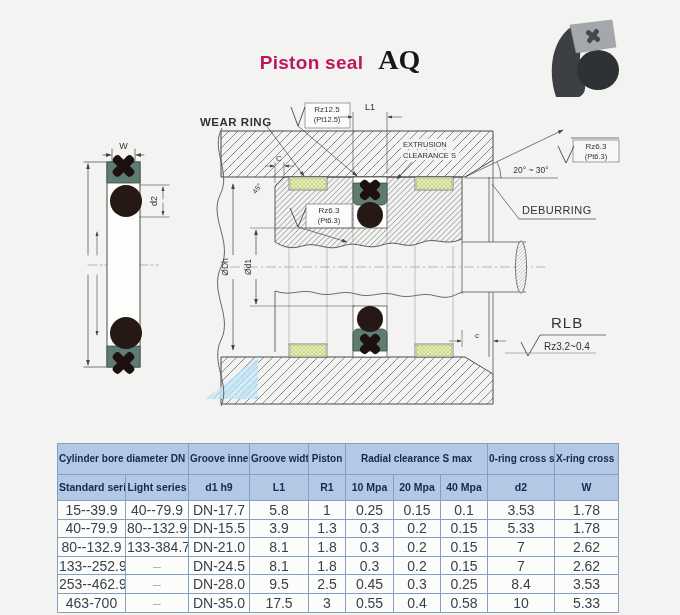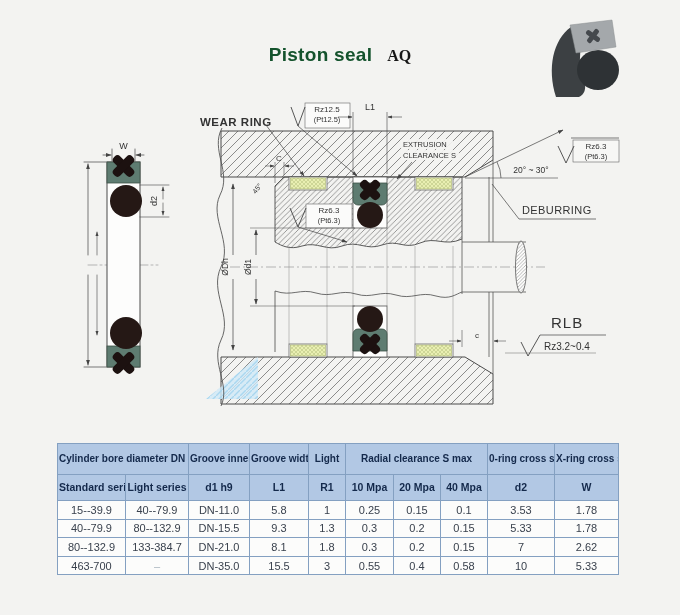--- a/index.html
+++ b/index.html
@@ -2,31 +2,31 @@
 <html><head>
 <meta charset="utf-8">
 <style>
   html,body{margin:0;padding:0;}
   body{
     width:680px;height:615px;position:relative;overflow:hidden;
     background:#f3f3f1;
     font-family:"Liberation Sans",sans-serif;
   }
   .title-row{position:absolute;top:44px;left:0;width:680px;text-align:center;white-space:nowrap;}
-  .title-main{font-weight:bold;font-size:19px;color:#14532d;letter-spacing:.3px;}
-  .title-code{font-weight:bold;font-size:16px;color:#161616;margin-left:15px;font-family:"Liberation Serif",serif;}
+  .title-main{font-weight:bold;font-size:19px;color:#be185d;letter-spacing:.3px;}
+  .title-code{font-weight:bold;font-size:28px;color:#161616;margin-left:15px;font-family:"Liberation Serif",serif;}
   svg{position:absolute;left:0;top:0;}
   svg text{font-family:"Liberation Sans",sans-serif;fill:#333;}
   .table-wrap{position:absolute;left:57px;top:443px;}
   table{border-collapse:collapse;table-layout:fixed;width:562px;color:#39414d;}
   th,td{border:1px solid #84a0c1;text-align:center;padding:0 1px;overflow:hidden;white-space:nowrap;}
   thead th{background:#b2c8e4;color:#14294b;font-weight:bold;font-size:10px;line-height:1.12;}
   thead tr.grp th{height:30px;}
   thead tr.sub th{height:25px;font-size:10.5px;}
-  tbody td{height:17.6px;background:#fcfcfb;font-size:11px;}
+  tbody td{height:17.6px;background:#fcfcfb;font-size:14px;}
   td.muted{color:#a9b4bf;}
 </style>
 </head>
 <body>
 
 <svg width="680" height="615" viewBox="0 0 680 615">
   <defs>
     <pattern id="hw" width="9" height="9" patternUnits="userSpaceOnUse">
       <path d="M0,9 L9,0 M-2.25,2.25 L2.25,-2.25 M6.75,11.25 L11.25,6.75" stroke="#707070" stroke-width="0.8" fill="none"></path>
     </pattern>
@@ -279,21 +279,21 @@
         <col style="width:47px">
         <col style="width:47px">
         <col style="width:67px">
         <col style="width:64px">
     </colgroup>
     <thead>
       <tr class="grp">
         <th colspan="2">Cylinder bore diameter DN H9</th>
         <th>Groove inner diameter</th>
         <th>Groove width</th>
-        <th>Light</th>
+        <th>Piston</th>
         <th colspan="3">Radial clearance S max</th>
         <th>0-ring cross section</th>
         <th>X-ring cross section</th>
       </tr>
       <tr class="sub">
         <th>Standard series</th>
         <th>Light series</th>
         <th>d1 h9</th>
         <th>L1</th>
         <th>R1</th>
@@ -301,58 +301,82 @@
         <th>20 Mpa</th>
         <th>40 Mpa</th>
         <th>d2</th>
         <th>W</th>
       </tr>
     </thead>
     <tbody>
       <tr>
         <td>15--39.9</td>
         <td>40--79.9</td>
-        <td>DN-11.0</td>
+        <td>DN-17.7</td>
         <td>5.8</td>
         <td>1</td>
         <td>0.25</td>
         <td>0.15</td>
         <td>0.1</td>
         <td>3.53</td>
         <td>1.78</td>
       </tr>
       <tr>
         <td>40--79.9</td>
         <td>80--132.9</td>
         <td>DN-15.5</td>
-        <td>9.3</td>
+        <td>3.9</td>
         <td>1.3</td>
         <td>0.3</td>
         <td>0.2</td>
         <td>0.15</td>
         <td>5.33</td>
         <td>1.78</td>
       </tr>
       <tr>
         <td>80--132.9</td>
         <td>133-384.7</td>
         <td>DN-21.0</td>
         <td>8.1</td>
         <td>1.8</td>
         <td>0.3</td>
         <td>0.2</td>
         <td>0.15</td>
         <td>7</td>
         <td>2.62</td>
       </tr>
       <tr>
+        <td>133--252.9</td>
+        <td class="muted">–</td>
+        <td>DN-24.5</td>
+        <td>8.1</td>
+        <td>1.8</td>
+        <td>0.3</td>
+        <td>0.2</td>
+        <td>0.15</td>
+        <td>7</td>
+        <td>2.62</td>
+      </tr>
+      <tr>
+        <td>253--462.9</td>
+        <td class="muted">–</td>
+        <td>DN-28.0</td>
+        <td>9.5</td>
+        <td>2.5</td>
+        <td>0.45</td>
+        <td>0.3</td>
+        <td>0.25</td>
+        <td>8.4</td>
+        <td>3.53</td>
+      </tr>
+      <tr>
         <td>463-700</td>
         <td class="muted">–</td>
         <td>DN-35.0</td>
-        <td>15.5</td>
+        <td>17.5</td>
         <td>3</td>
         <td>0.55</td>
         <td>0.4</td>
         <td>0.58</td>
         <td>10</td>
         <td>5.33</td>
       </tr>
     </tbody>
   </table>
 </div>

